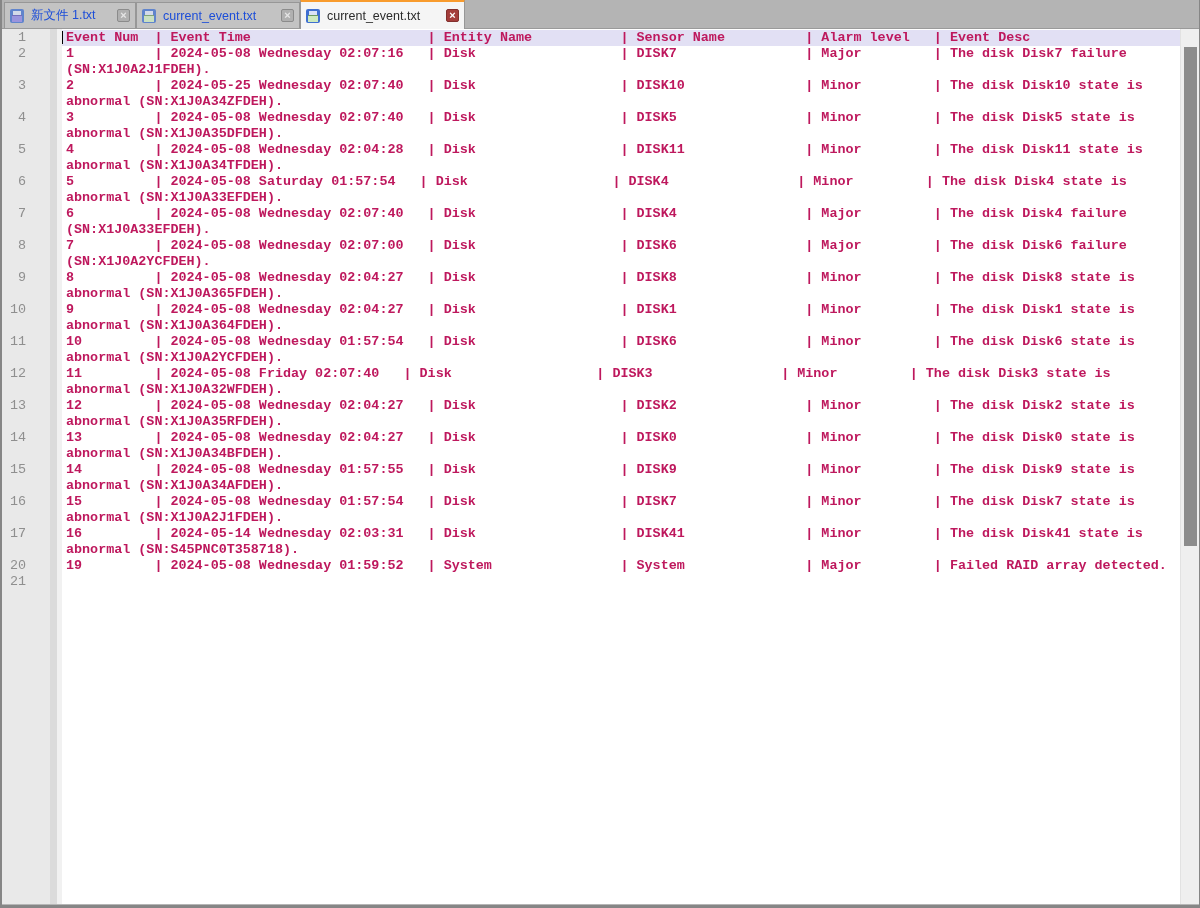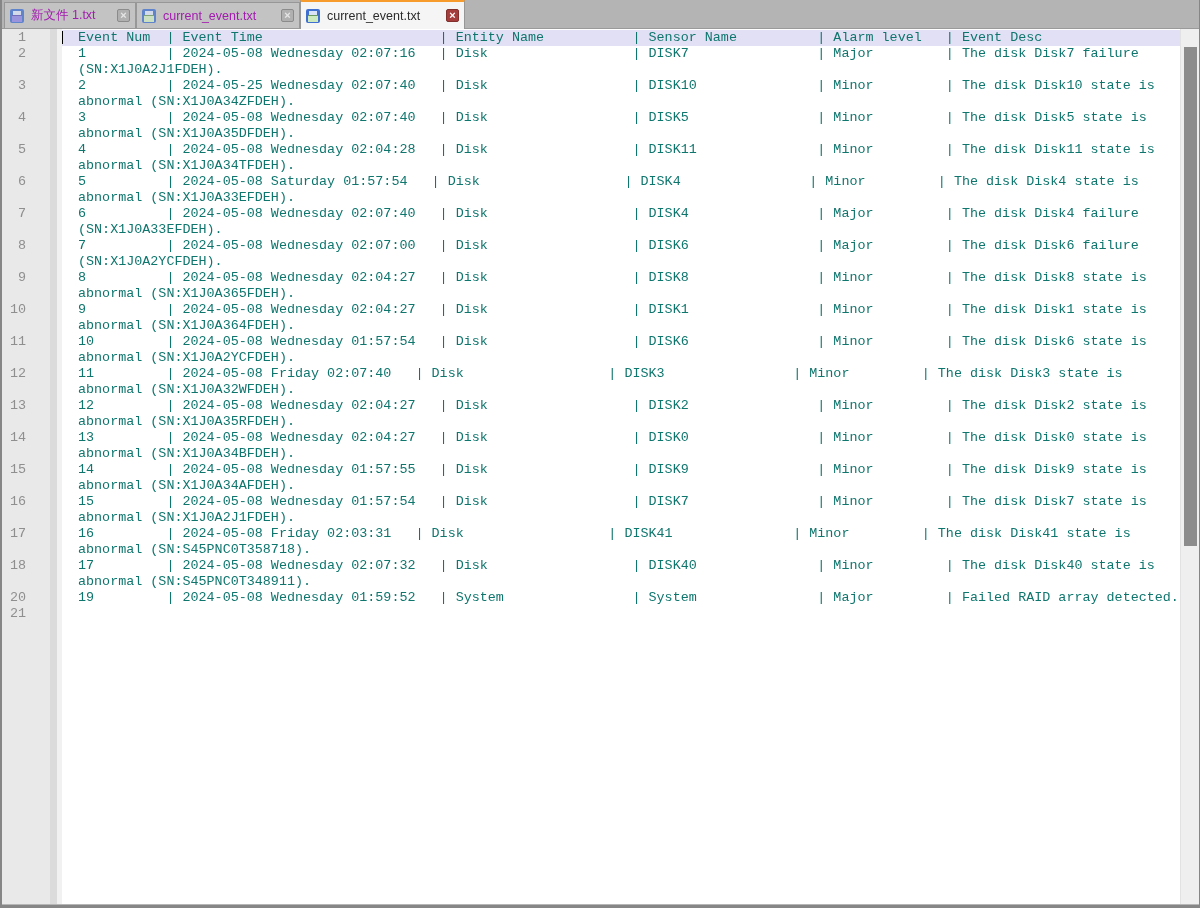--- a/index.html
+++ b/index.html
@@ -12,21 +12,21 @@
   
   .tabbar { height:29px; background:#b4b4b4; border-bottom:1px solid #9a9a9a;
             display:flex; align-items:flex-end; padding-left:2px; }
   .tab { display:flex; align-items:center; gap:7px; padding:0 5px;
          border:1px solid #979797; border-bottom:none; cursor:default; }
   .tab.inactive { height:26px; background:#c3c3c3; }
   .tab.active { height:30px; margin-bottom:-1px; background:#f5f5f5;
                 border-top:3px solid #f89b2d; z-index:2; position:relative; }
   .tab1 { width:132px; } .tab2 { width:164px; } .tab3 { width:165px; }
   .tab-label { flex:1; font-size:12.5px; white-space:nowrap; overflow:hidden; }
-  .inactive .tab-label { color:#a21caf; }
+  .inactive .tab-label { color:#1d4ed8; }
   .active .tab-label { color:#2b2b2b; }
 
   .floppy { width:14px; height:14px; background:#3f6fd0; border-radius:2px;
             position:relative; flex:0 0 14px; }
   .floppy::before { content:""; position:absolute; left:3px; top:2px; width:8px;
                     height:4px; background:#d9e2f6; }
   .floppy::after { content:""; position:absolute; left:2px; bottom:1px; width:10px;
                    height:6px; }
   .floppy.violet::after { background:#8d85e6; border-top:1px solid #5a52b8; }
   .floppy.green::after  { background:#cdeabf; border-top:1px solid #6a9a5f; }
@@ -45,23 +45,23 @@
   .gutter-strip { position:absolute; left:48px; top:0; width:7px; height:100%;
                   background:#dbdbdb; }
   .gutter-strip2 { position:absolute; left:55px; top:0; width:5px; height:100%;
                    background:#f1f1f1; }
 
   .lines { position:absolute; left:0; top:0; right:19px; padding-top:1px;
            font-family:"Liberation Mono", monospace; font-size:13.4px;
            line-height:16px; }
   .line { display:flex; align-items:flex-start; }
   .ln { flex:0 0 60px; padding-right:36px; text-align:right; color:#8f8f8f; }
-  .tx { flex:1; min-height:16px; padding-left:16px; color:#0f766e;
+  .tx { flex:1; min-height:16px; padding-left:4px; color:#be185d;
         white-space:pre-wrap; word-break:normal; overflow-wrap:normal;
-        position:relative; }
+        position:relative;font-weight:bold; }
   .tx.cur { background:#e2e0f4; }
   .caret { position:absolute; left:0; top:1px; width:1px; height:13px;
            background:#000000; }
 
   
   .scrollbar { position:absolute; right:0; top:0; width:19px; height:100%;
                background:#efefef; border-left:1px solid #e2e2e2; }
   .thumb { position:absolute; left:3px; width:13px; top:18px; height:499px;
            background:#8c8c8c; }
 </style>
@@ -152,25 +152,21 @@
         <div class="line">
           <div class="ln">15</div>
           <div class="tx">14         | 2024-05-08 Wednesday 01:57:55   | Disk                  | DISK9                | Minor         | The disk Disk9 state is abnormal (SN:X1J0A34AFDEH).</div>
         </div>
         <div class="line">
           <div class="ln">16</div>
           <div class="tx">15         | 2024-05-08 Wednesday 01:57:54   | Disk                  | DISK7                | Minor         | The disk Disk7 state is abnormal (SN:X1J0A2J1FDEH).</div>
         </div>
         <div class="line">
           <div class="ln">17</div>
-          <div class="tx">16         | 2024-05-08 Friday 02:03:31   | Disk                  | DISK41               | Minor         | The disk Disk41 state is abnormal (SN:S45PNC0T358718).</div>
-        </div>
-        <div class="line">
-          <div class="ln">18</div>
-          <div class="tx">17         | 2024-05-08 Wednesday 02:07:32   | Disk                  | DISK40               | Minor         | The disk Disk40 state is abnormal (SN:S45PNC0T348911).</div>
+          <div class="tx">16         | 2024-05-14 Wednesday 02:03:31   | Disk                  | DISK41               | Minor         | The disk Disk41 state is abnormal (SN:S45PNC0T358718).</div>
         </div>
         <div class="line">
           <div class="ln">20</div>
           <div class="tx">19         | 2024-05-08 Wednesday 01:59:52   | System                | System               | Major         | Failed RAID array detected.</div>
         </div>
         <div class="line">
           <div class="ln">21</div>
           <div class="tx"></div>
         </div>
       </div>

